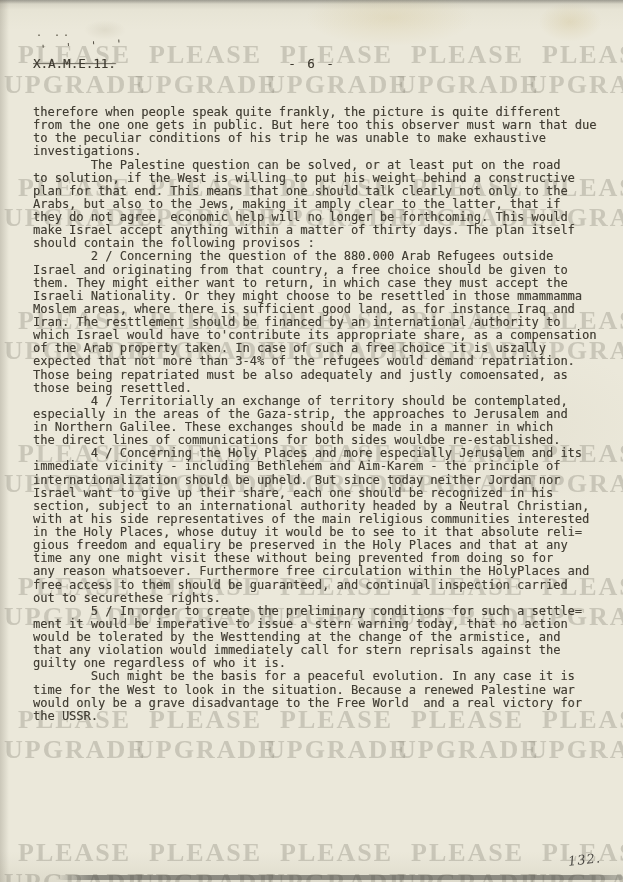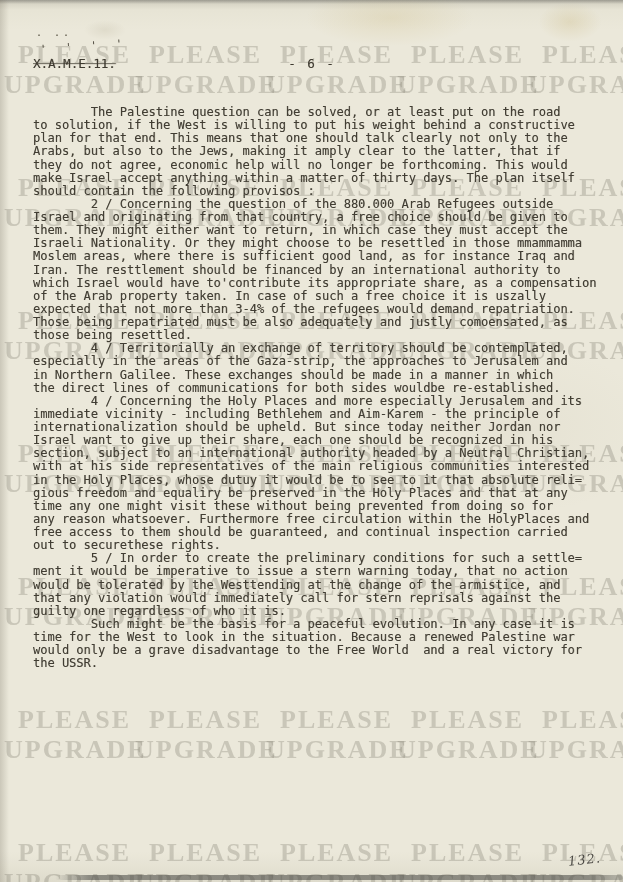--- a/index.html
+++ b/index.html
@@ -154,20 +154,24 @@
       <span class="wm" style="left: 528px; top: 868px;">UPGRADE</span>
     </div>
 
   <div class="pen-dots">. ..</div>
   <div class="pen-marks">' ' ' '</div>
 
   <div class="reference">X.A.M.E.11.</div>
   <div class="page-number">- 6 -</div>
 
   <div id="body-text">
+    <p class="para">therefore when people speak quite frankly, the picture is quite different
+from the one one gets in public. But here too this observer must warn that due
+to the peculiar conditions of his trip he was unable to make exhaustive
+investigations.</p>
     <p class="para">        The Palestine question can be solved, or at least put on the road
 to solution, if the West is willing to put his weight behind a constructive
 plan for that end. This means that one should talk clearly not only to the
 Arabs, but also to the Jews, making it amply clear to the latter, that if
 they do not agree, economic help will no longer be forthcoming. This would
 make Israel accept anything within a matter of thirty days. The plan itself
 should contain the following provisos :</p>
     <p class="para">        2 / Concerning the question of the 880.000 Arab Refugees outside
 Israel and originating from that country, a free choice should be given to
 them. They might either want to return, in which case they must accept the

